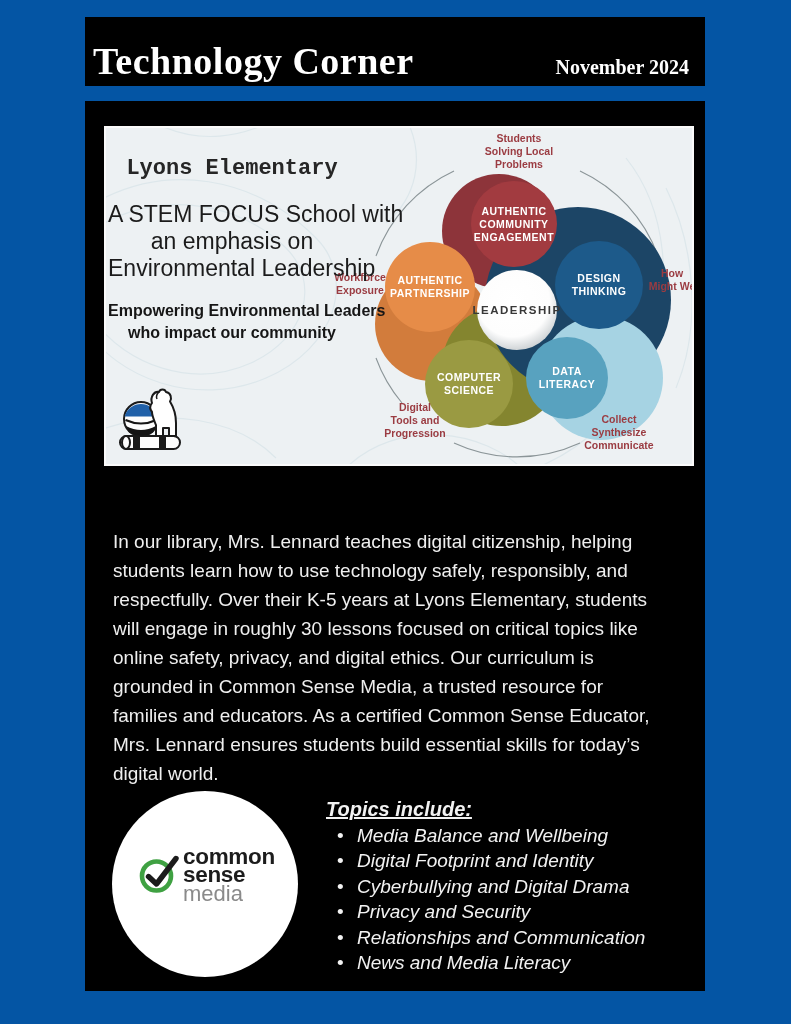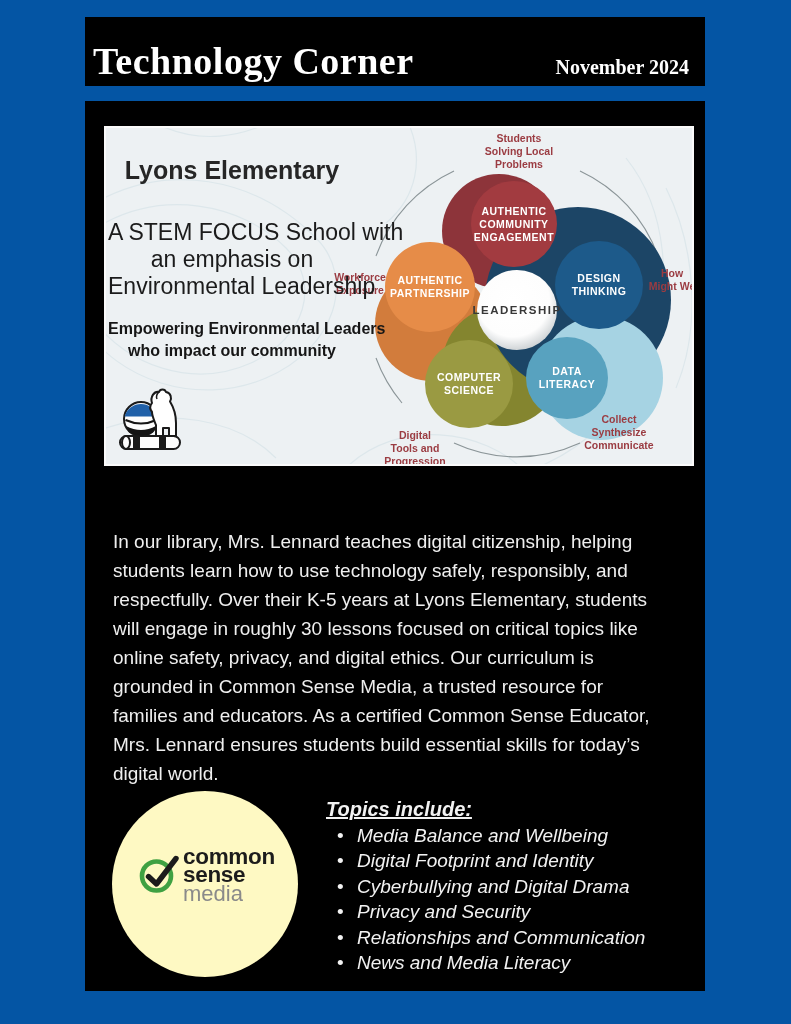--- a/index.html
+++ b/index.html
@@ -28,22 +28,22 @@
   }
 
   
   .slide{
     position:absolute; left:19px; top:25px; width:590px; height:340px;
     background:#edf1f3; border:2px solid #fbfbfb; overflow:hidden;
   }
   .slide svg.topo, .slide svg.diagram{ position:absolute; left:0; top:0; }
   .slide-left{ position:absolute; left:2px; top:28px; width:248px; text-align:center; }
   .school-name{
-    font-family:Liberation Sans, sans-serif; font-size:25px; font-weight:600;
-    color:#262626; margin-bottom:34px; white-space:pre;
+    font-family:Liberation Mono, monospace; font-size:22px; font-weight:600;
+    color:#262626; margin-bottom:20px; white-space:pre;
   }
   .school-tagline{
     font-size:23px; line-height:27px; color:#1b1b1b; font-weight:500; white-space:pre;
   }
   .school-subtagline{
     margin-top:18px; font-size:16px; line-height:21.5px; color:#161616; font-weight:600; white-space:pre;
   }
   .mascot{ position:absolute; left:12px; top:252px; }
 
   .circle-label{
@@ -63,21 +63,21 @@
     font-size:23px; font-weight:500; letter-spacing:.4px; color:#f5f5f5;
   }
   .body-paragraph{
     position:absolute; left:28px; top:426px; width:600px;
     font-size:19px; line-height:29px; color:#efefef; white-space:pre;
   }
 
   
   .csm-badge{
     position:absolute; left:27px; top:690px; width:186px; height:186px;
-    background:#fef9c3; border-radius:50%;
+    background:#ffffff; border-radius:50%;
   }
   .csm-check{ position:absolute; left:27px; top:61px; }
   .csm-words{ position:absolute; left:71px; top:57px; }
   .csm-word-bold{ font-size:22.5px; font-weight:bold; color:#1c1c1c; line-height:18px; letter-spacing:-.3px; }
   .csm-word-gray{ font-size:22px; font-weight:400; color:#8a8a8a; line-height:19px; }
 
   .topics-heading{
     position:absolute; left:241px; top:697px;
     font-size:20px; font-weight:bold; font-style:italic;
     text-decoration:underline; color:#f2f2f2;
@@ -159,21 +159,21 @@
 LITERACY</div>
     <div class="circle-label center-lbl" style="left:411px; top:182px;">LEADERSHIP</div>
 
     <div class="outer-label" style="left:413px; top:23px;">Students
 Solving Local
 Problems</div>
     <div class="outer-label" style="left:566px; top:152px;">How
 Might We</div>
     <div class="outer-label" style="left:254px; top:156px;">Workforce
 Exposure</div>
-    <div class="outer-label" style="left:309px; top:320px;">Digital
+    <div class="outer-label" style="left:309px; top:292px;">Digital
 Tools and
 Progression</div>
     <div class="outer-label" style="left:513px; top:304px;">Collect
 Synthesize
 Communicate</div>
 
     <div class="slide-left">
       <div class="school-name">Lyons Elementary</div>
       <div class="school-tagline">A STEM FOCUS School with
 an emphasis on

